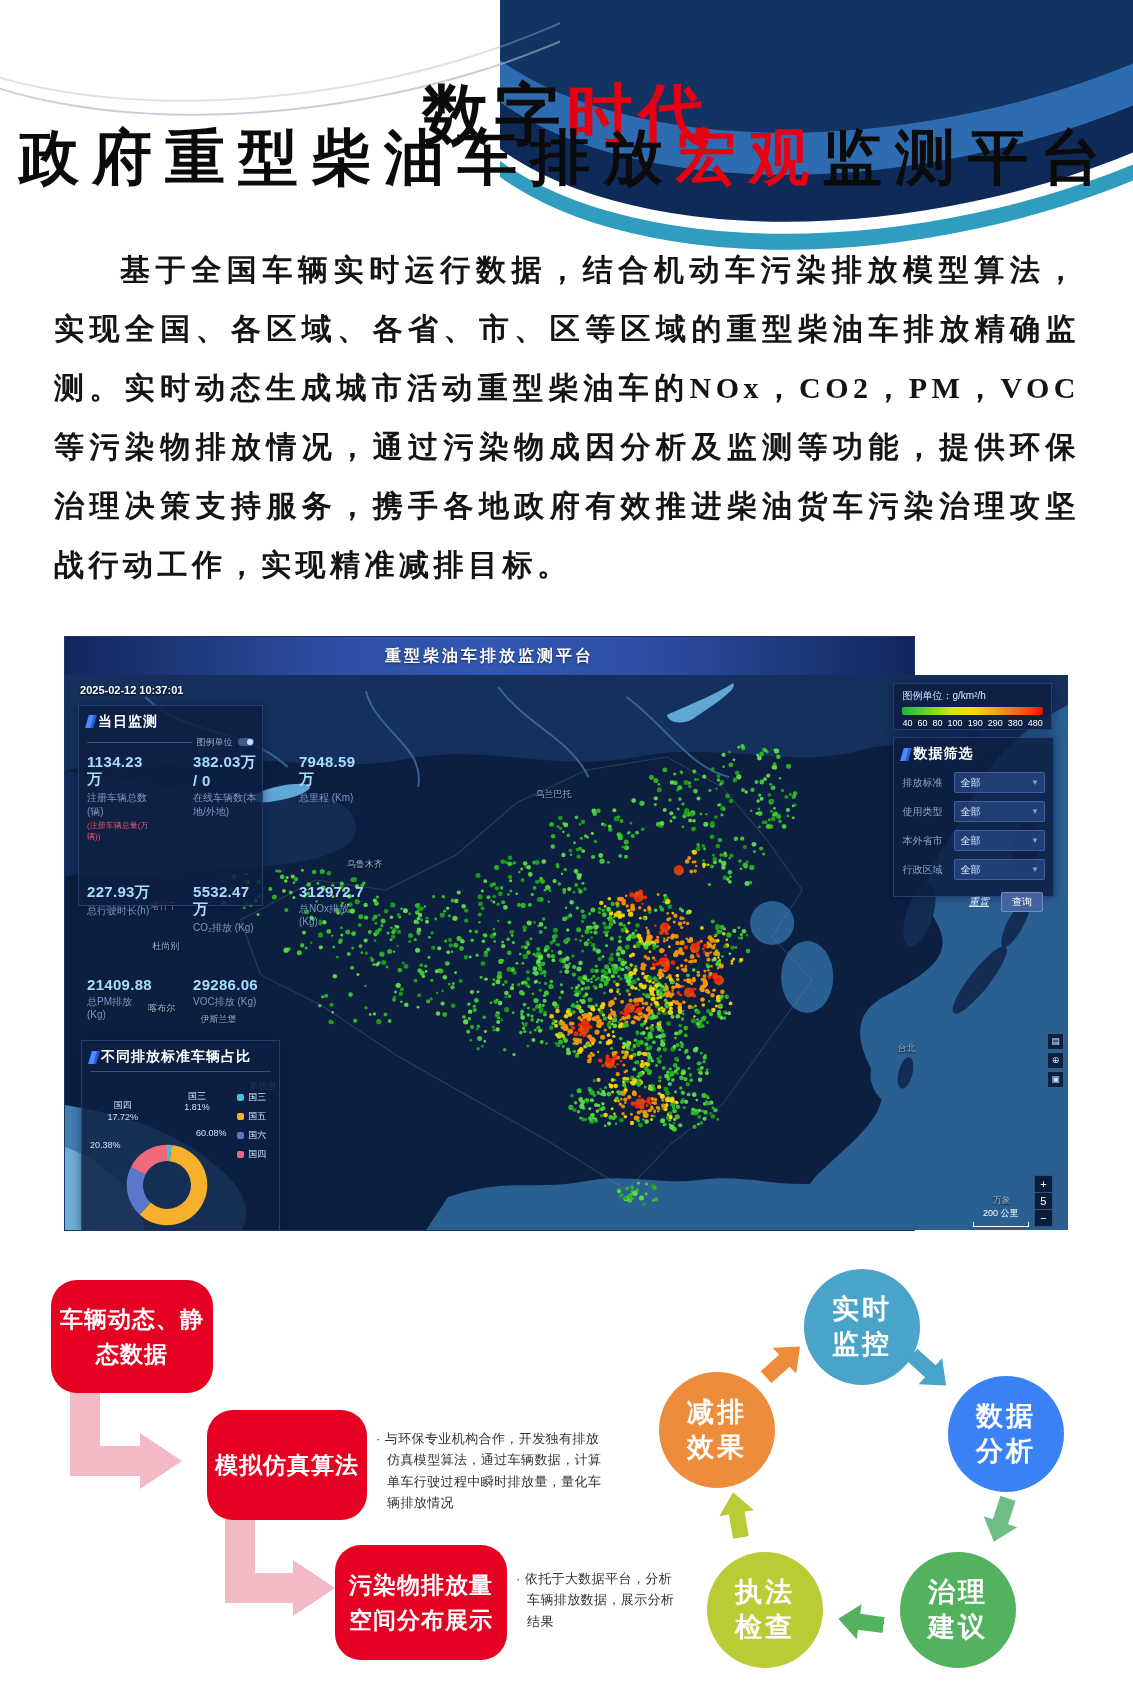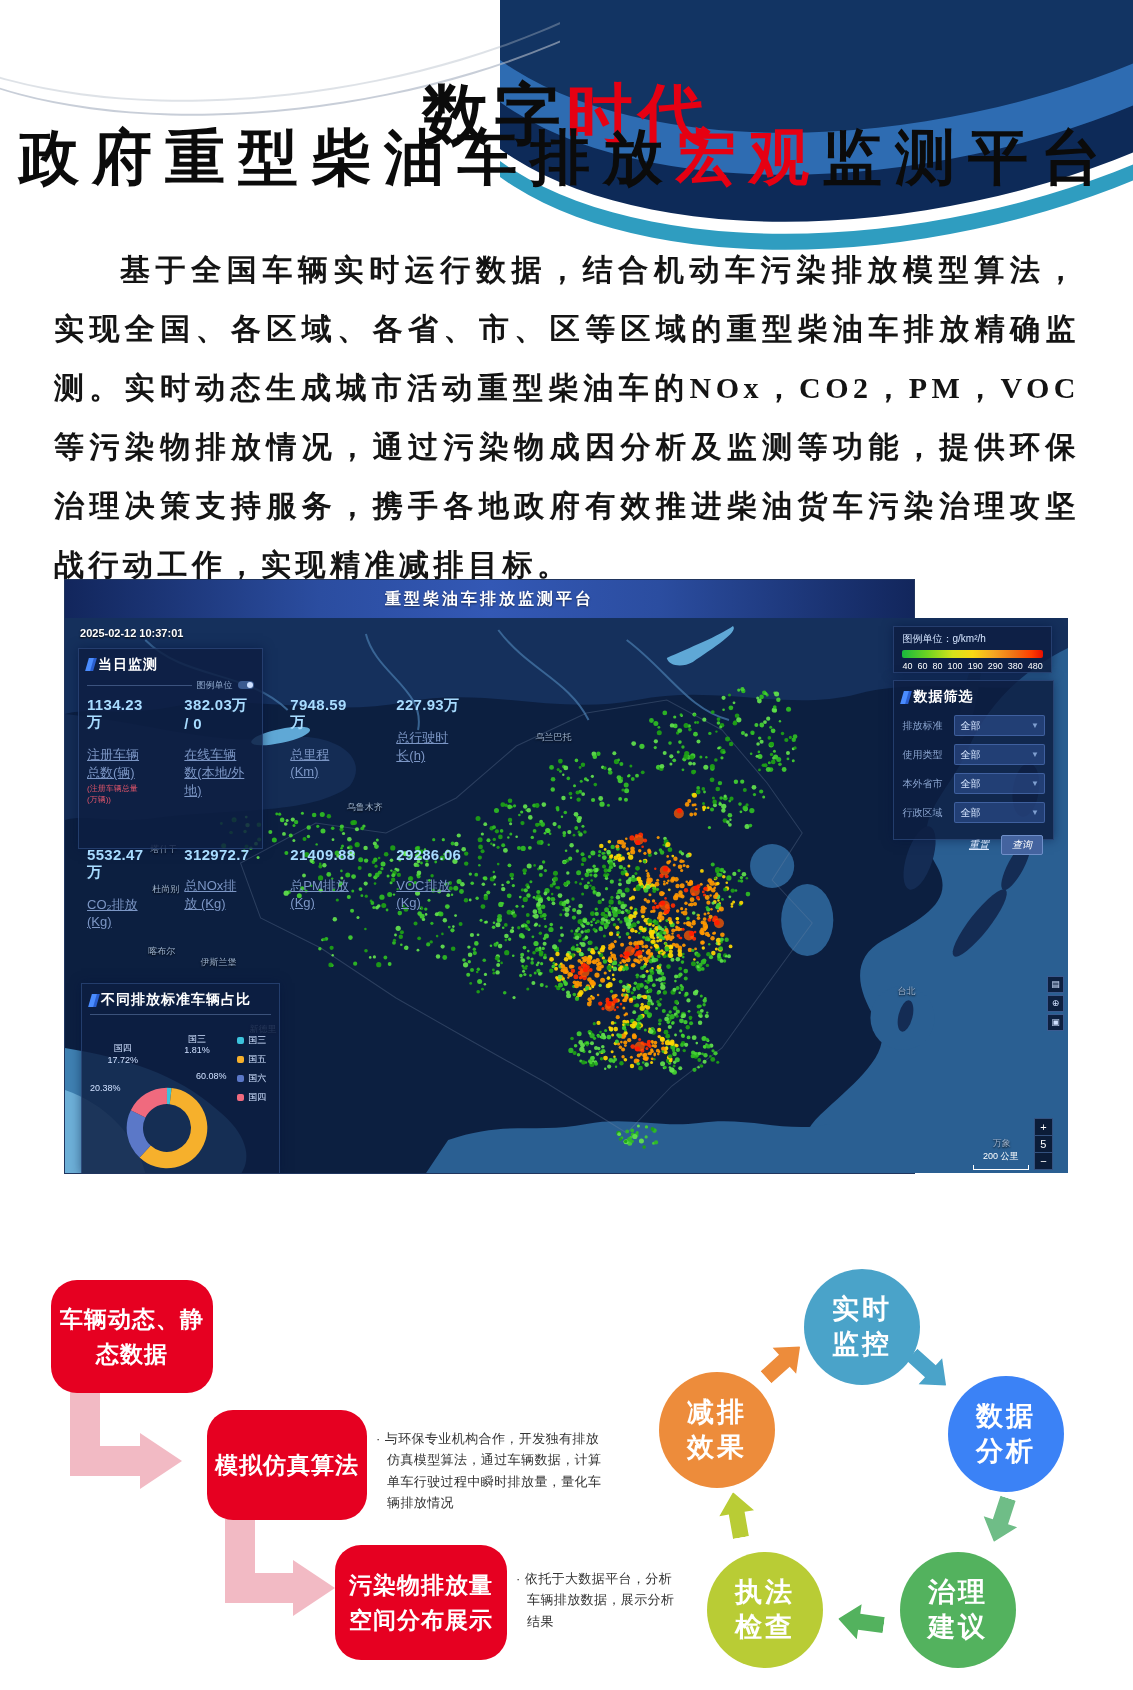--- a/index.html
+++ b/index.html
@@ -19,58 +19,58 @@
   .garc.g1{top:-298px;left:-140px;}
   .garc.g2{top:-312px;left:-150px;opacity:.6;}
 
   
   .t1{position:absolute;top:26px;left:0;width:100%;text-align:center;font-size:66px;font-weight:bold;letter-spacing:6px;color:#0b0b0b;z-index:5;}
   .t1 .red,.t2 .red{color:#e60012;}
   .t2{position:absolute;top:118px;left:0;width:100%;text-align:center;font-size:60px;font-weight:bold;letter-spacing:13px;color:#0b0b0b;z-index:5;white-space:nowrap;}
   .intro{position:absolute;top:240px;left:54px;width:1026px;font-family:"Liberation Serif","DejaVu Serif",serif;font-size:30px;font-weight:600;color:#141414;line-height:59px;letter-spacing:4.5px;text-align:justify;text-indent:66px;z-index:5;margin:0;}
 
   
-  .dash{position:absolute;left:65px;top:580px;width:849px;height:593px;background:#0c1f40;z-index:6;box-shadow:0 0 0 1px #20355e;}
+  .dash{position:absolute;left:65px;top:637px;width:849px;height:593px;background:#0c1f40;z-index:6;box-shadow:0 0 0 1px #20355e;}
   .dash-hd{position:absolute;top:0;left:0;right:0;height:38px;background:linear-gradient(90deg,#12265c,#2b4da0 30%,#3358b5 50%,#2b4da0 70%,#12265c);display:flex;align-items:center;justify-content:center;}
   .dash-hd span{color:#fff;font-size:16px;font-weight:bold;letter-spacing:3px;text-shadow:0 1px 2px #0008;}
   .map{position:absolute;top:38px;left:0;width:1003px;height:555px;overflow:hidden;background:#0c1f40;}
   .map svg.layer{position:absolute;top:0;left:0;width:100%;height:100%;}
   .ts{position:absolute;left:1.5%;top:1.6%;color:#fff;font-size:11px;font-weight:bold;text-shadow:0 1px 2px #000;}
   .city{position:absolute;color:#9db3cf;font-size:9px;text-shadow:0 1px 2px #000;white-space:nowrap;}
 
   .panel{position:absolute;background:rgba(13,30,66,.84);border:1px solid rgba(80,120,190,.35);box-shadow:0 0 10px rgba(0,20,60,.5);}
   .p-hd{display:flex;align-items:center;gap:6px;padding:7px 8px 5px;}
   .p-acc{width:5px;height:13px;background:#4a8cff;transform:skewX(-16deg);box-shadow:3px 0 0 #2a5fd0;}
   .p-ttl{color:#fff;font-size:14px;font-weight:bold;letter-spacing:1px;}
 
   .today{left:1.3%;top:5.4%;width:18.2%;height:35.8%;}
   .sub-row{display:flex;align-items:center;gap:5px;padding:0 8px;}
   .sub-row .ln{flex:1;height:1px;background:rgba(130,160,210,.4);}
   .sub-row .lb{color:#8fa8cc;font-size:9px;}
   .pill{width:16px;height:8px;border-radius:4px;background:#3b5a8f;position:relative;}
   .pill i{position:absolute;right:1px;top:1px;width:6px;height:6px;border-radius:50%;background:#cfe0ff;}
-  .stats{display:grid;grid-template-columns:1fr 1fr 1fr 1fr;padding:4px 8px;row-gap:9px;column-gap:4px;gap:41px;}
+  .stats{display:grid;grid-template-columns:1fr 1fr 1fr;padding:4px 8px;row-gap:9px;column-gap:4px;gap:41px;}
   .stat .v{color:#a8dcff;font-size:15px;font-weight:bold;letter-spacing:.3px;}
-  .stat .l{color:#7c96c5;font-size:13px;margin-top:14px;text-decoration:underline;}
+  .stat .l{color:#7c96c5;font-size:10px;margin-top:2px;}
   .stat .s{color:#e0556a;font-size:8px;margin-top:1px;}
 
   .legendp{left:82.6%;top:1.4%;width:15.8%;height:8.6%;padding:5px 8px;box-sizing:border-box;}
   .legendp .u{color:#d5e5ff;font-size:10px;margin-bottom:4px;}
   .lbar{height:8px;border-radius:2px;background:linear-gradient(90deg,#18b93e,#6ed321 18%,#d6e41b 36%,#f8d814 50%,#f5a623 65%,#f07014 80%,#ff3d00 92%,#e80f00);}
   .lticks{display:flex;justify-content:space-between;color:#fff;font-size:9px;margin-top:3px;}
 
   .filterp{left:82.6%;top:11.2%;width:15.8%;height:28.5%;}
   .f-row{display:flex;align-items:center;gap:6px;padding:4px 8px;}
   .f-row .fl{color:#8aa4cf;font-size:10px;width:46px;flex:none;}
   .f-sel{flex:1;height:19px;background:rgba(44,76,138,.65);border:1px solid rgba(100,140,210,.45);border-radius:2px;display:flex;align-items:center;justify-content:space-between;padding:0 5px;cursor:pointer;}
   .f-sel .fv{color:#d5e5ff;font-size:10px;}
   .f-sel .ch{color:#7f9fd0;font-size:8px;}
   .f-btns{display:flex;justify-content:flex-end;gap:10px;padding:8px 10px;}
   .btn-reset{color:#dfeaff;font-size:10px;text-decoration:underline;background:none;border:none;cursor:pointer;padding:2px 2px;font-style:italic;}
-  .btn-query{color:#fff;font-size:10px;background:#44639f;border:1px solid #6f8fc9;border-radius:2px;padding:2px 10px;cursor:pointer;font-style:italic;}
+  .btn-query{color:#fff;font-size:10px;background:#44639f;border:1px solid #6f8fc9;border-radius:2px;padding:2px 10px;cursor:pointer;}
 
   .donutp{left:1.6%;top:65.8%;width:19.6%;height:34.2%;}
   .donutp .p-ln{height:1px;background:rgba(130,160,210,.4);margin:0 8px;}
   #donut-svg{position:absolute;left:37px;top:96px;width:96px;height:96px;}
   .callout{position:absolute;color:#cfe0ff;font-size:9px;line-height:1.3;text-align:center;}
   .dleg{position:absolute;left:79%;top:26%;display:flex;flex-direction:column;gap:6px;}
   .dleg .it{display:flex;align-items:center;gap:4px;color:#cfe0ff;font-size:9px;}
   .dleg .dot{width:7px;height:7px;border-radius:2px;flex:none;}
 
   .tools{position:absolute;right:4px;top:64.5%;display:flex;flex-direction:column;gap:2px;}

